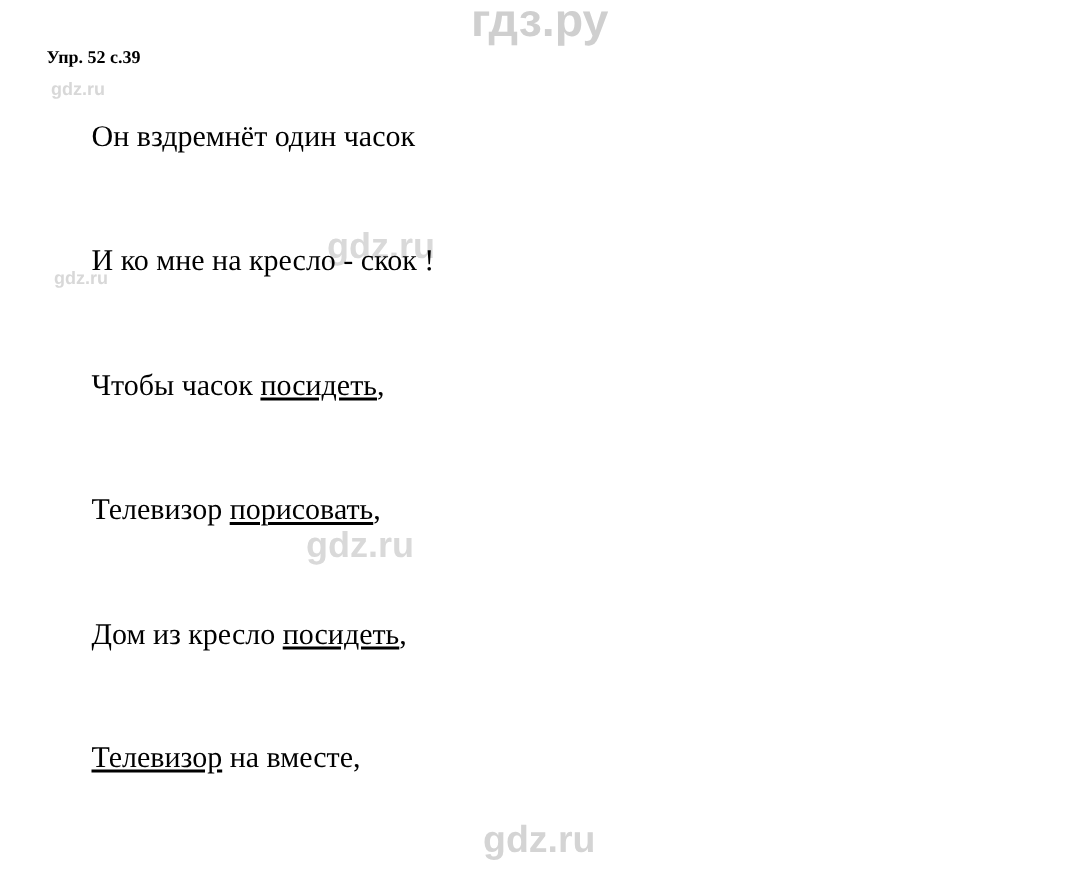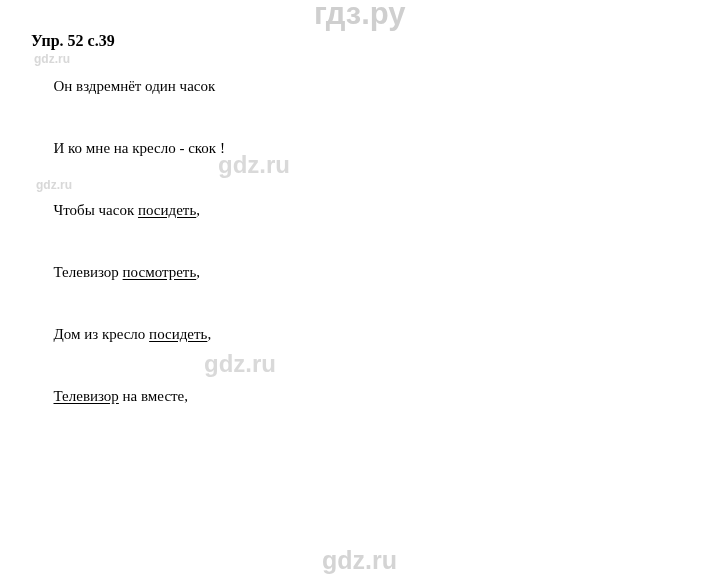--- a/index.html
+++ b/index.html
@@ -42,26 +42,26 @@
   .wm-mid-2 { top: 350px; left: 204px; font-size: 24px; color: #d9d9d9; }
 
   .content {
     position: absolute;
     left: 31px;
     top: 32px;
     width: 420px;
   }
   .title {
     font-weight: bold;
-    font-size: 16px;
+    font-size: 12px;
     margin: 0 0 5px 0;
     line-height: 1.15;
   }
   .line {
-    font-size: 15px;
+    font-size: 20px;
     line-height: 1.38;
     white-space: pre-wrap;
   }
   .u {
     text-decoration: underline;
     text-underline-offset: 2px;
   }
 </style>
 </head>
 <body>
@@ -81,21 +81,21 @@
     <div class="line">
       <span>Он вздремнёт один часок</span><span class="u"></span><span></span>
     </div>
     <div class="line">
       <span>И ко мне на кресло - скок !</span><span class="u"></span><span></span>
     </div>
     <div class="line">
       <span>Чтобы часок </span><span class="u">посидеть</span><span>,</span>
     </div>
     <div class="line">
-      <span>Телевизор </span><span class="u">посмотреть</span><span>,</span>
+      <span>Телевизор </span><span class="u">порисовать</span><span>,</span>
     </div>
     <div class="line">
       <span>Дом из кресло </span><span class="u">посидеть</span><span>,</span>
     </div>
     <div class="line">
       <span></span><span class="u">Телевизор</span><span> на вместе,</span>
     </div>
     <div class="line">
       <span></span>
     </div>

